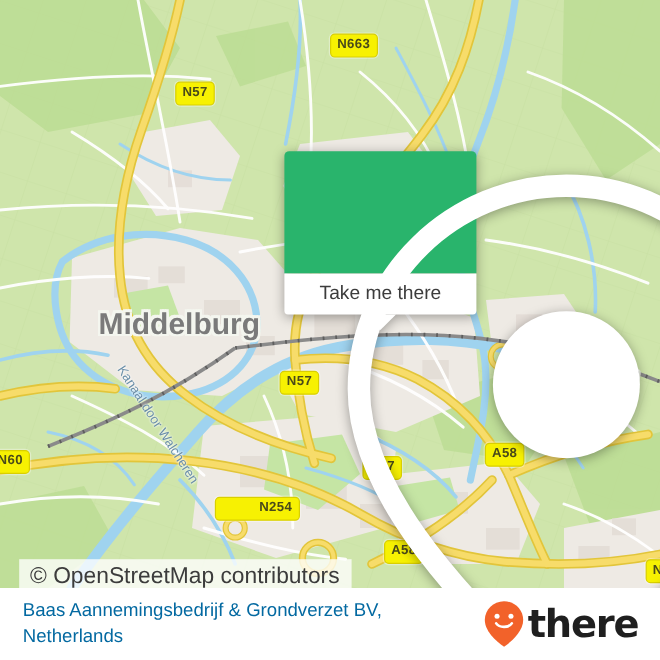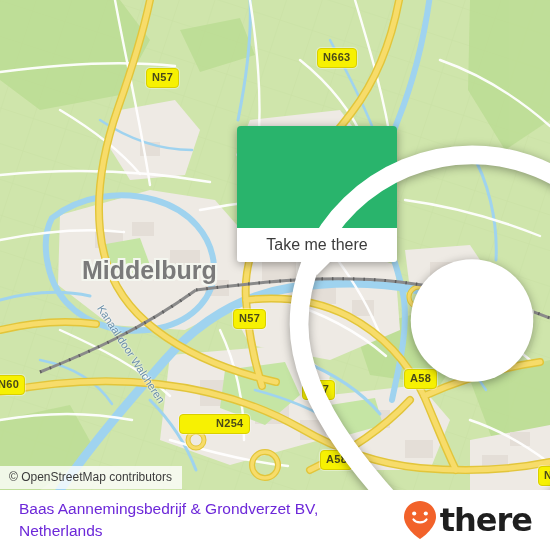--- a/index.html
+++ b/index.html
@@ -96,38 +96,38 @@
   #popup-tail{
     position:absolute;left:50%;bottom:-13px;margin-left:-13px;
     width:0;height:0;
     border-left:13px solid transparent;
     border-right:13px solid transparent;
     border-top:13px solid #ffffff;
   }
 
   
   #attribution{
-    position:absolute;left:0;top:466px;
+    position:absolute;left:16px;top:466px;
     background:rgba(255,255,255,.78);
     padding:4px 10px 5px 9px;
-    font-size:12px;color:#3c3c3c;
+    font-size:19px;color:#3c3c3c;
     white-space:nowrap;
     font-family:"Liberation Sans", sans-serif;
   }
 
   
   #footer{
     position:absolute;left:0;top:490px;width:550px;height:60px;
     background:#ffffff;
     display:flex;align-items:center;justify-content:space-between;
     box-sizing:border-box;
     padding:0 18px 0 19px;
   }
   #footer-title{
-    font-size:15.5px;color:#6d28d9;line-height:1.45;
+    font-size:15.5px;color:#0369a1;line-height:1.45;
     max-width:380px;
     font-family:"Liberation Sans", sans-serif;
   }
   #brand{display:flex;align-items:center;gap:3px;}
   #brand-wordmark{
     font-size:32px;color:#1f1f1f;font-weight:bold;letter-spacing:-1px;
     line-height:1;
     font-family:"DejaVu Sans", sans-serif;
   }
 </style>
@@ -282,21 +282,21 @@
         <path d="M196 290 C 260 282, 330 274, 400 282 C 460 289, 510 302, 550 318" fill="none" stroke="#5e5e5e" stroke-width="3" stroke-dasharray="1.5 9"></path>
         <path d="M40 372 C 90 352, 140 330, 196 290" fill="none" stroke="#8a8a8a" stroke-width="3"></path>
         <path d="M40 372 C 90 352, 140 330, 196 290" fill="none" stroke="#5e5e5e" stroke-width="3" stroke-dasharray="1.5 9"></path>
       </g>
     </svg>
 
     <div class="place-major" style="left:82px;top:256px;">Middelburg</div>
     <div class="place-minor" style="left:452px;top:304px;">Arnemuiden</div>
     <div class="water-label" style="left:100px;top:300px;transform:rotate(57deg);">Kanaal door Walcheren</div>
 
-    <div class="shield" style="left:275px;top:48px;margin-left:42px;">N663</div>
+    <div class="shield" style="left:275px;top:28px;">N663</div>
     <div class="shield" style="left:146px;top:68px;">N57</div>
     <div class="shield" style="left:233px;top:309px;">N57</div>
     <div class="shield" style="left:302px;top:380px;">N57</div>
     <div class="shield" style="left:404px;top:369px;">A58</div>
     <div class="shield" style="left:179px;top:414px;padding-left:36px;">N254</div>
     <div class="shield" style="left:320px;top:450px;">A58</div>
     <div class="shield" style="left:-8px;top:375px;">N60</div>
     <div class="shield" style="left:538px;top:466px;">N8</div>
 
     <div id="popup">

